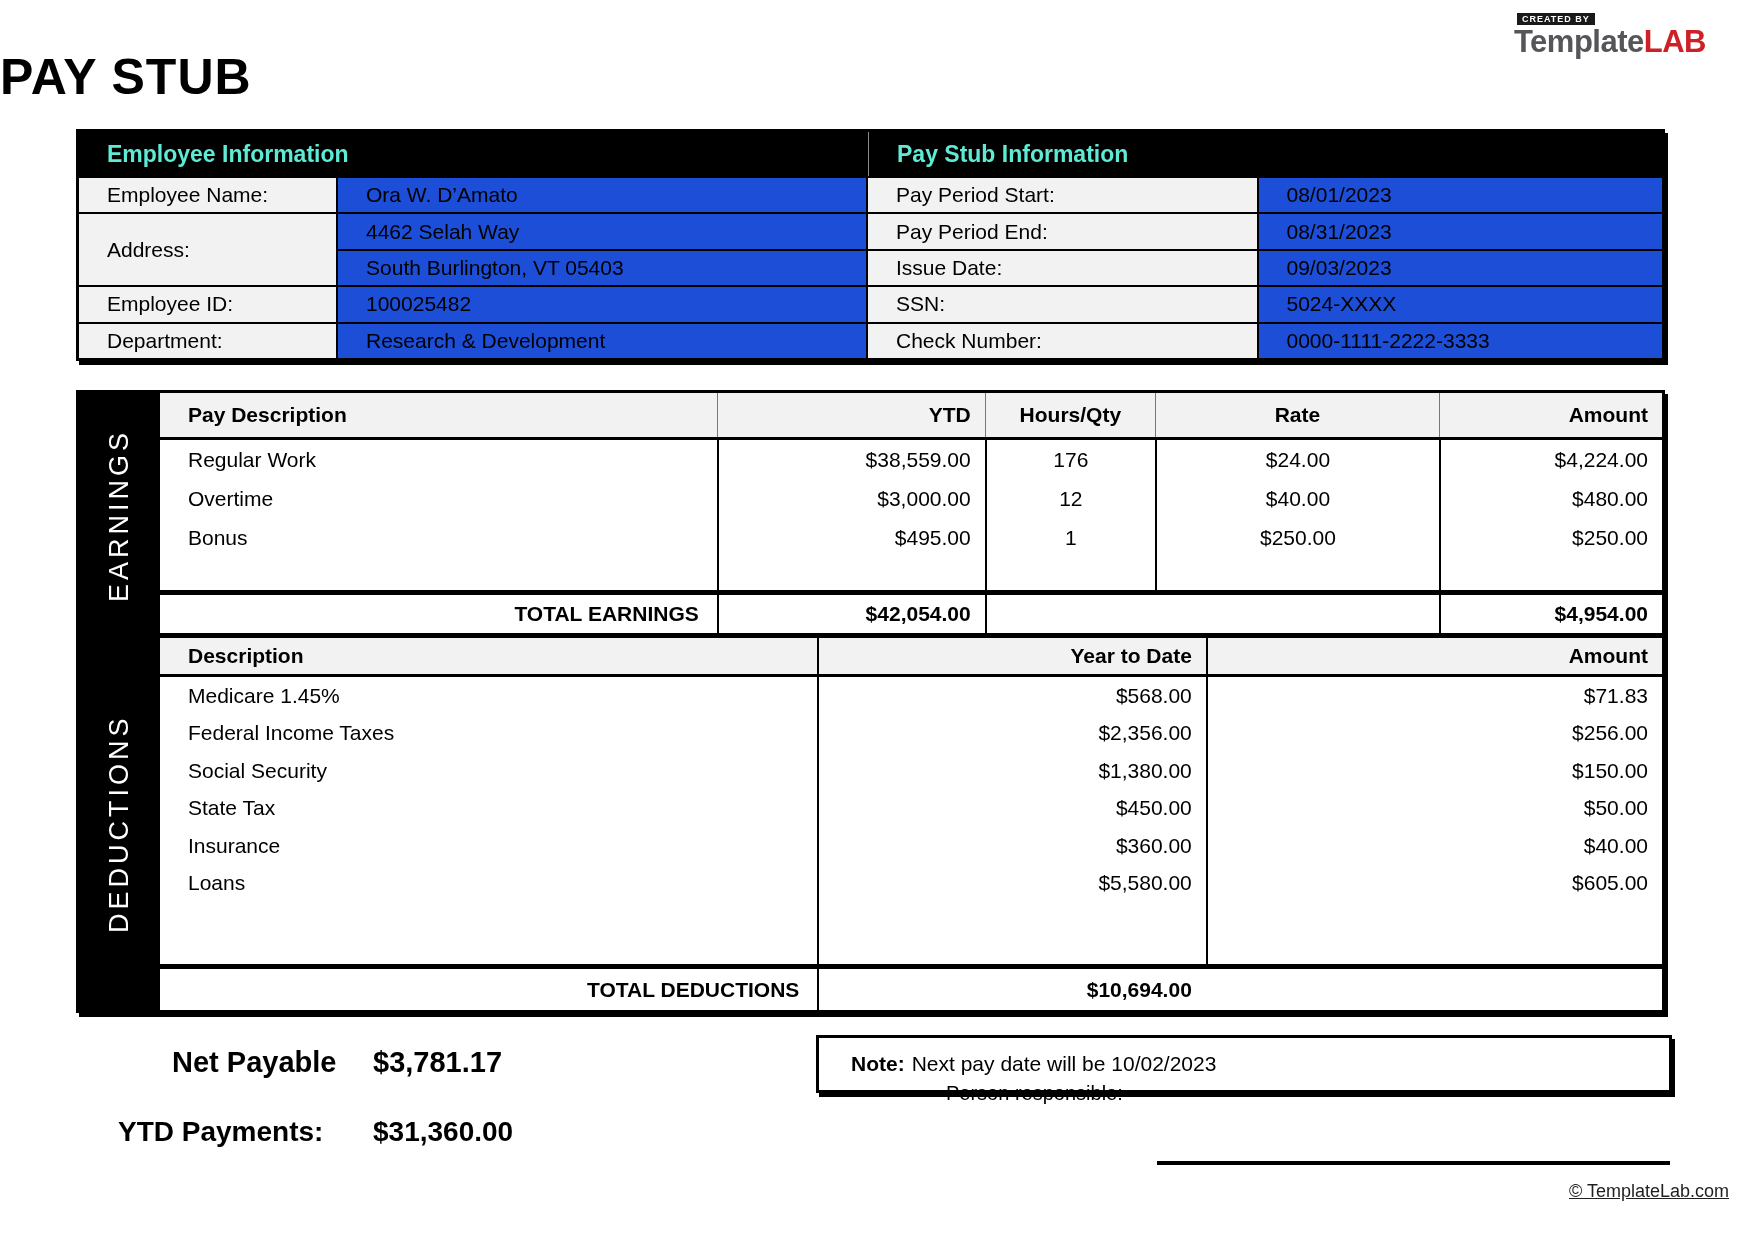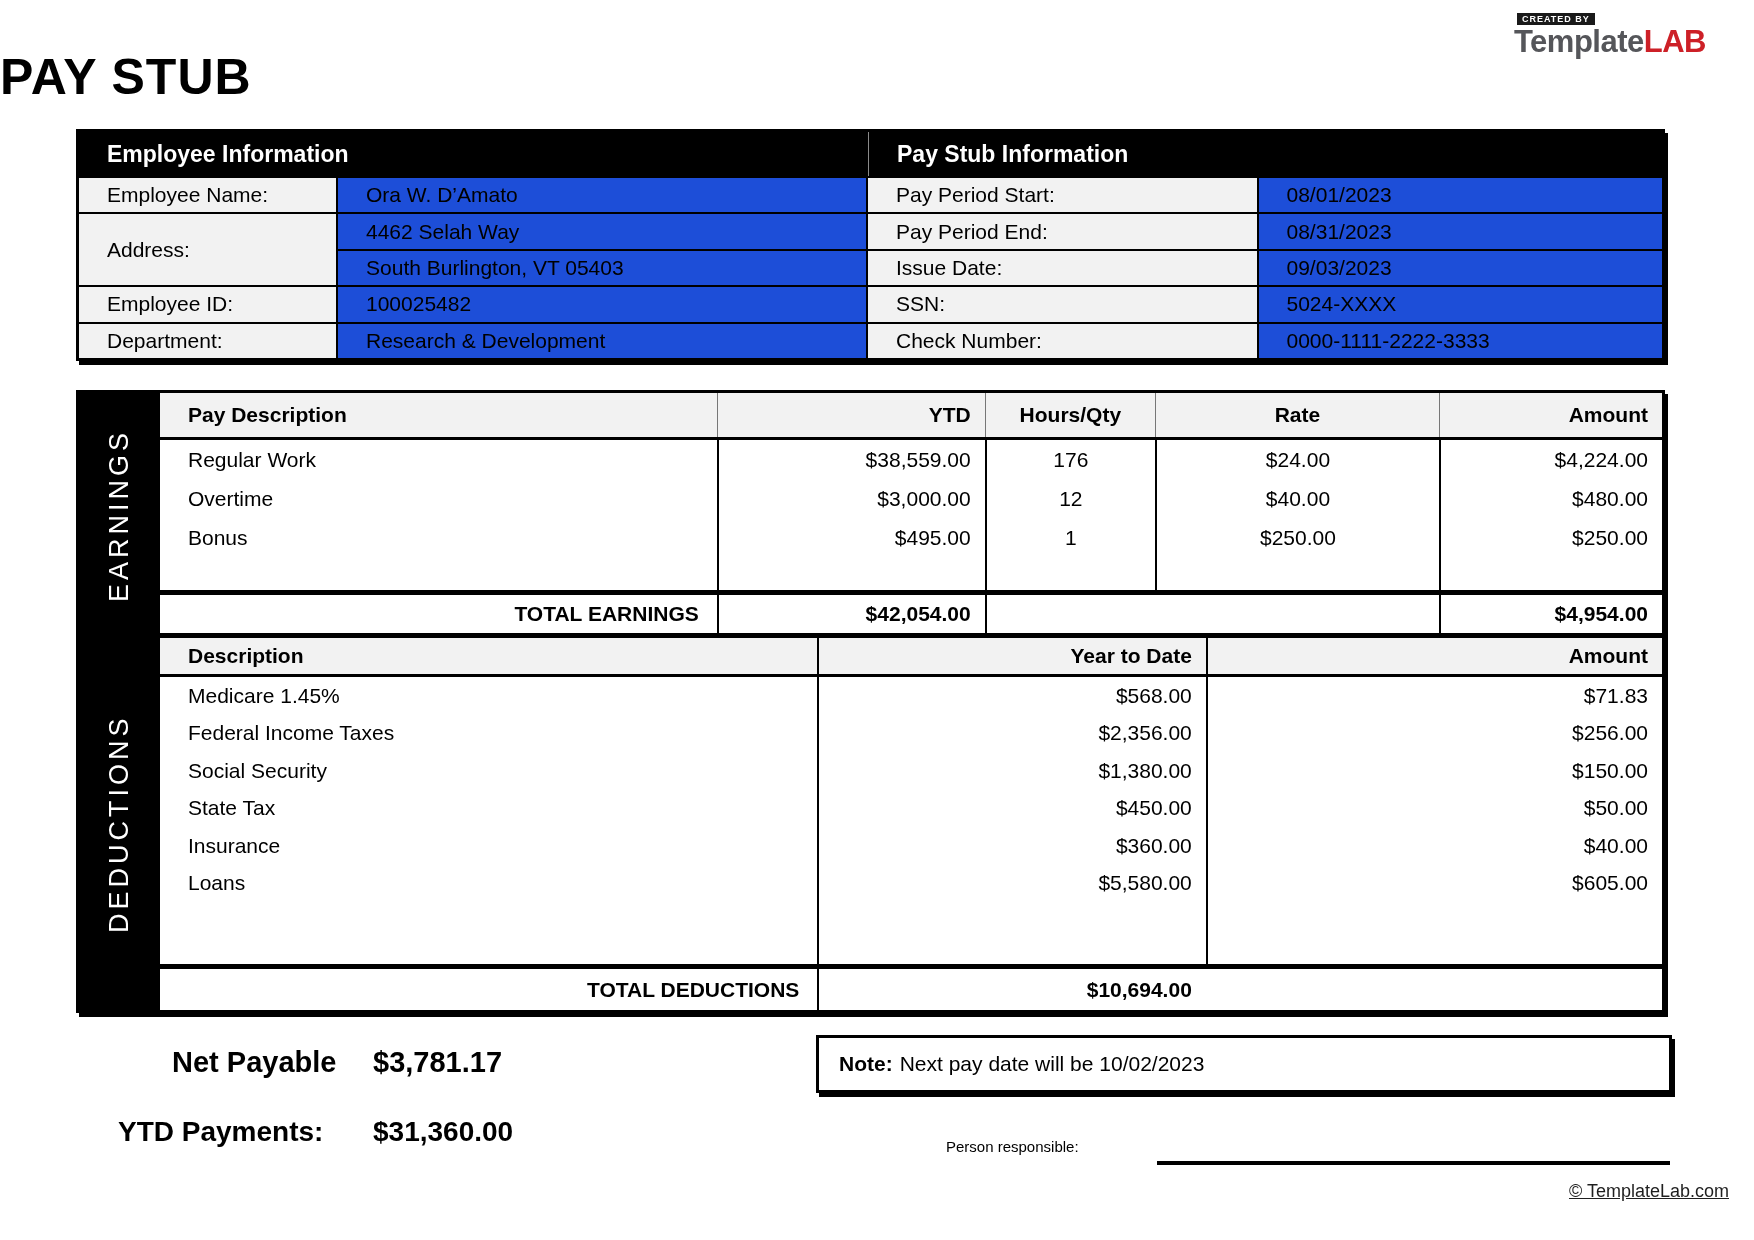--- a/index.html
+++ b/index.html
@@ -27,21 +27,21 @@
 
   
   .block { border:3px solid #000; box-shadow:3px 4px 0 0 #000; background:#fff; }
 
   
   .top-table { position:absolute; left:76px; top:129px; width:1589px; height:232px;
     display:grid;
     grid-template-columns:260fr 532fr 392fr 405fr;
     grid-template-rows:44px repeat(5, 1fr);
     font-size:21px; }
-  .th-black { background:#000; color:#ffffff; font-weight:bold; font-size:23px;
+  .th-black { background:#000; color:#5eead4; font-weight:bold; font-size:23px;
     display:flex; align-items:center; padding-left:28px; }
   .th-black.right { border-left:1px solid #8a8a8a; }
   .cell { display:flex; align-items:center; padding-left:28px; border-top:2px solid #000; background:#1d4ed8; }
   .cell.lab { background:#f2f2f2; }
   .cell.bdr { border-right:2px solid #000; }
 
   
   .earn-block { position:absolute; left:76px; top:390px; width:1589px; height:623px;
     display:flex; font-size:21px; }
   .side-band { width:81px; background:#000; color:#fff; display:flex; flex-direction:column; flex:none; }
@@ -84,24 +84,24 @@
   .vline  { border-left:2px solid #000; }
   .tlabel { padding-right:18px; justify-content:flex-end; }
 
   
   .net-label { position:absolute; left:172px; top:1046px; font-size:29px; font-weight:800; }
   .net-value { position:absolute; left:373px; top:1046px; font-size:29px; font-weight:800; }
   .ytd-label { position:absolute; left:118px; top:1116px; font-size:28px; font-weight:800; }
   .ytd-value { position:absolute; left:373px; top:1116px; font-size:28px; font-weight:800; }
 
   .note-box { position:absolute; left:816px; top:1035px; width:856px; height:58px;
-    display:flex; align-items:center; padding-left:20px; font-size:21px; }
+    display:flex; align-items:center; padding-left:32px; font-size:21px; }
   .note-box b { margin-right:7px; }
 
-  .person-label { position:absolute; left:946px; top:1138px; font-size:15px; }
+  .person-label { position:absolute; left:946px; top:1082px; font-size:20px; }
   .person-line  { position:absolute; left:1157px; top:1161px; width:513px; height:4px; background:#000; }
 
   .copyright { position:absolute; right:25px; top:1181px; font-size:18px;
     text-decoration:underline; color:#1f1f1f; }
 </style>
 </head>
 <body>
 
 <div class="page">
 

